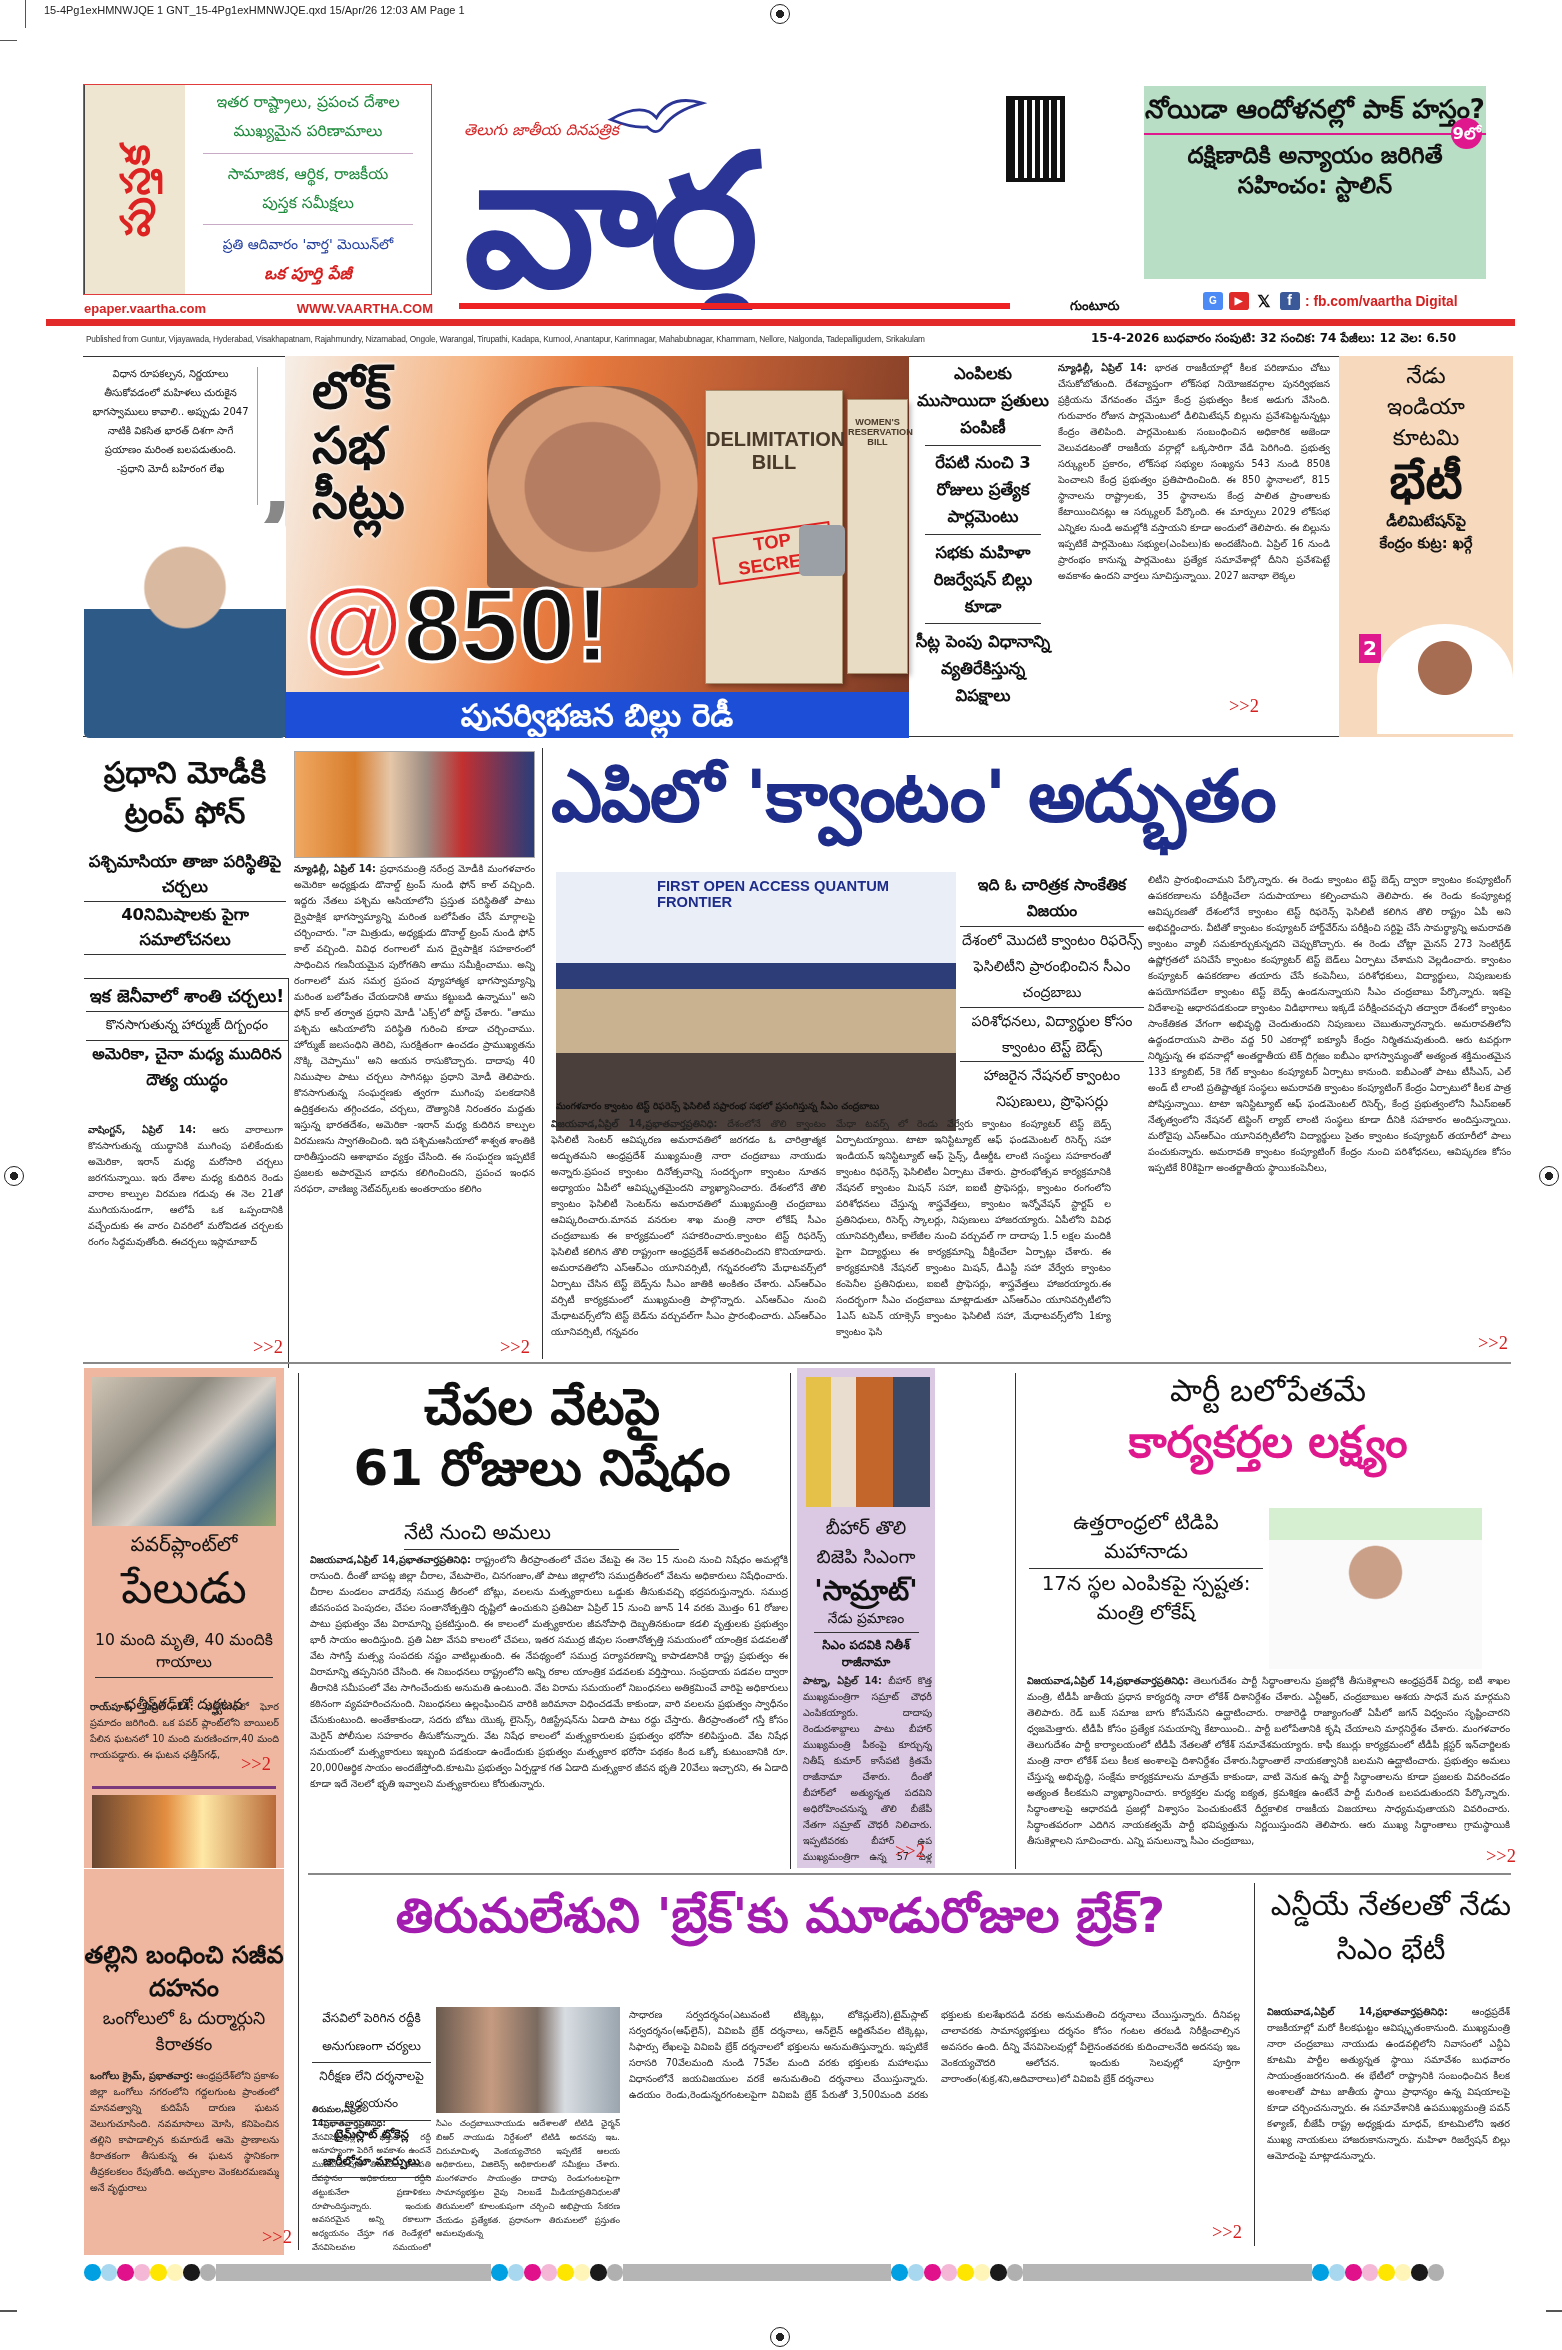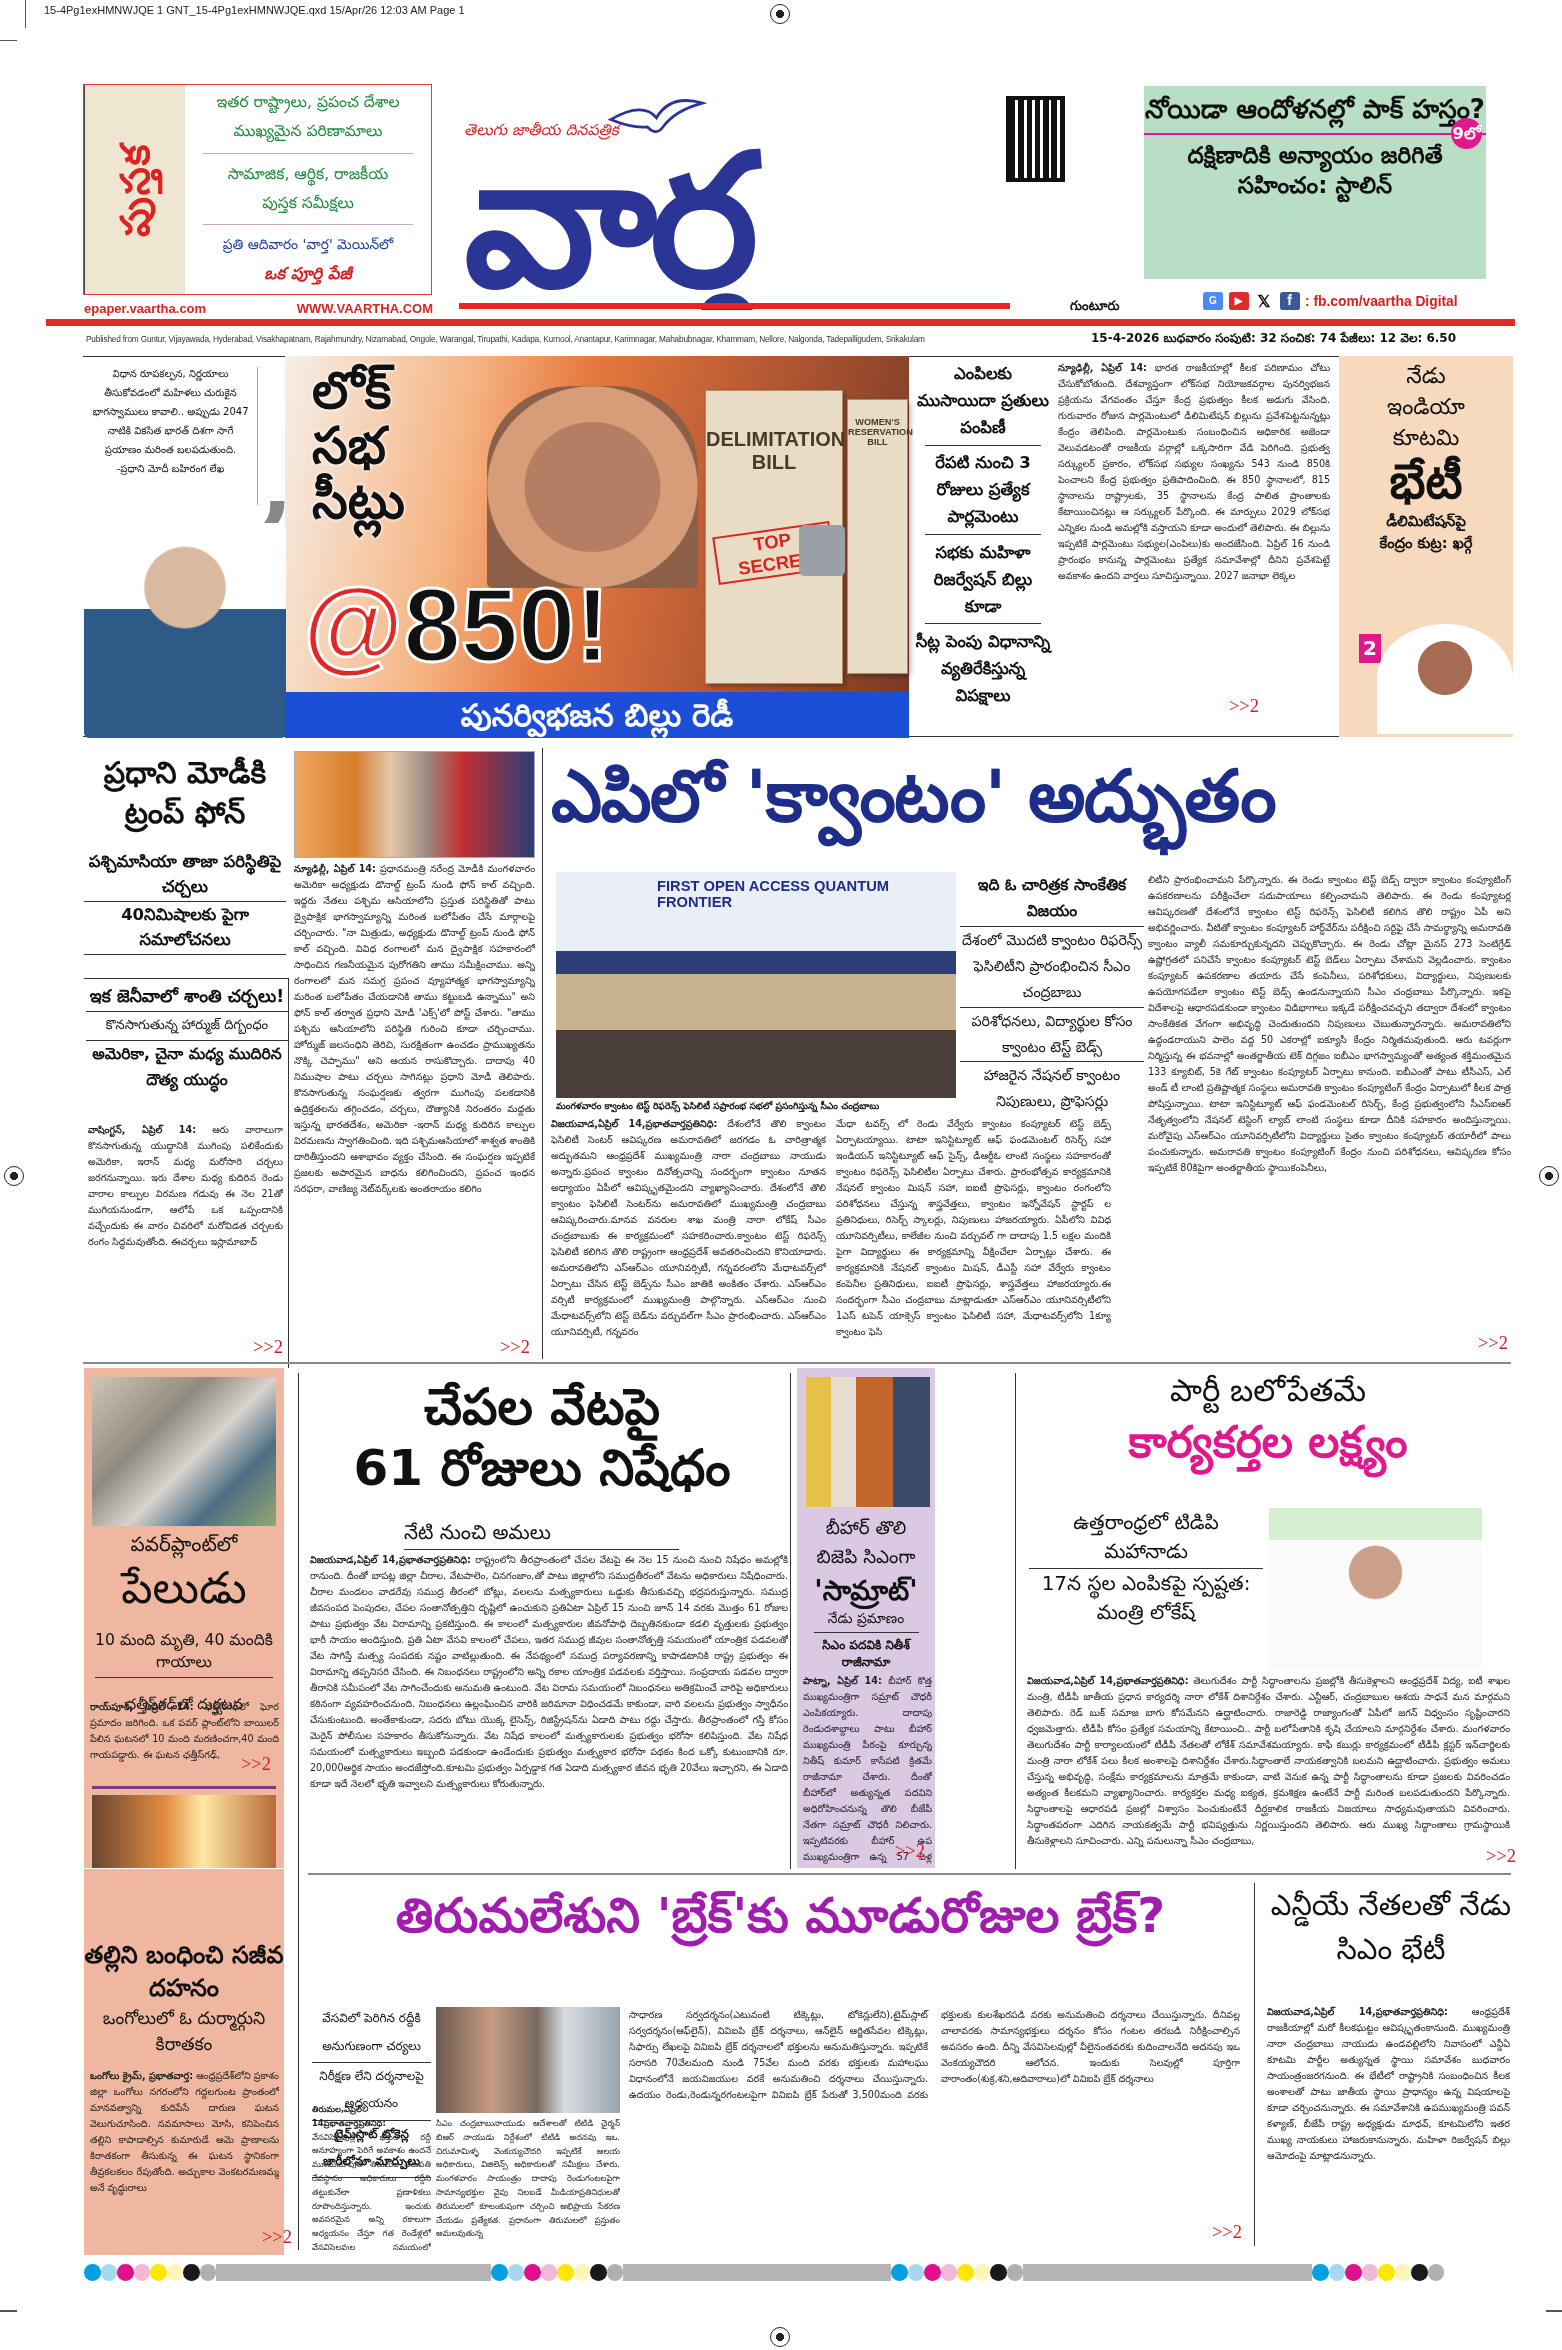--- a/index.html
+++ b/index.html
@@ -55,21 +55,21 @@
 .pg2{left:1359px;top:634px;width:22px;height:29px;background:#e0188e;color:#fff;font-weight:bold;text-align:center;line-height:29px;font-size:20px}
 .kharge{left:1377px;top:624px;width:136px;height:110px;border-radius:50% 50% 0 0;background:radial-gradient(circle at 50% 40%,#a76d52 0 28%,#fff 29% 100%)}
 
 .trump-h{left:84px;top:753px;width:202px;text-align:center;font-size:30px;font-weight:bold;line-height:40px}
 .trump-sub{left:84px;top:849px;width:202px;text-align:center;font-size:16.5px;line-height:25px;font-weight:bold}
 .uline{border-bottom:1.4px solid #333;padding-bottom:1.8px}
 .box-geneva{left:84px;top:978px;width:205px;height:390px;border-right:1.8px solid #333;border-top:1.8px solid #333}
 .gen-h{left:86px;top:983px;width:202px;text-align:center;font-size:15.6px;font-weight:bold;line-height:26px}
 .photo-mt{left:294px;top:751px;width:241px;height:107px;background:linear-gradient(90deg,#f0a862 0%,#d77d2c 25%,#e5c7a8 40%,#9c8b82 55%,#c23030 70%,#2a3d7a 100%);border:0.9px solid #aaa}
 .quantum-h{left:551px;top:760px;width:964px;font-size:72px;font-weight:bold;color:#1f2d8a;line-height:1;letter-spacing:-1.8px}
-.q-photo{left:556px;top:872px;width:400px;height:226px;background:linear-gradient(180deg,#e9eef7 0 35%,#2c3d77 35% 45%,#c9b28f 45% 70%,#4a3f3a 70% 100%)}
+.q-photo{left:556px;top:872px;width:400px;height:259px;background:linear-gradient(180deg,#e9eef7 0 35%,#2c3d77 35% 45%,#c9b28f 45% 70%,#4a3f3a 70% 100%)}
 .q-cap{left:556px;top:1100px;width:404px;font-size:9.2px;font-weight:bold}
 .q-sub{left:960px;top:872px;width:184px;text-align:center;font-weight:bold;font-size:14.2px;line-height:26px}
 .vline{width:1.4px;background:#333}
 
 .pp-box{left:84px;top:1368px;width:200px;height:500px;background:#efb7a0}
 .pp-photo1{left:92px;top:1377px;width:184px;height:149px;background:linear-gradient(135deg,#cfc5b5 0%,#8f8a80 35%,#d9d3cb 55%,#4d6f84 75%,#95a772 100%)}
 .pp-photo2{left:92px;top:1795px;width:184px;height:73px;background:linear-gradient(90deg,#6a4631,#e28d40 40%,#ffe8a5 60%,#b86a38)}
 .fish-h{left:331px;top:1377px;width:422px;text-align:center;font-size:50px;font-weight:bold;line-height:61px}
 .bihar-box{left:797px;top:1368px;width:138px;height:500px;background:#dbc8e2}
 .bihar-photo{left:806px;top:1377px;width:124px;height:130px;background:linear-gradient(90deg,#e6c14a 0 20%,#e9ddd0 20% 40%,#c2662b 40% 70%,#3c4a6a 70%)}

